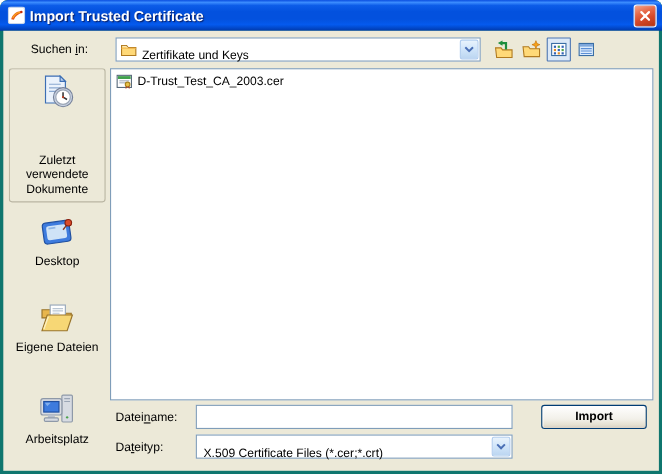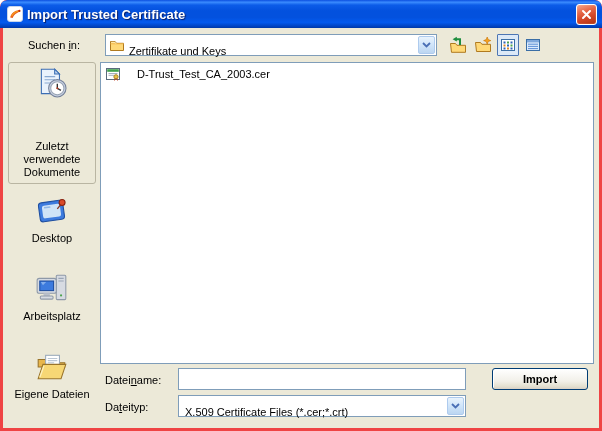--- a/index.html
+++ b/index.html
@@ -1,21 +1,21 @@
 <!DOCTYPE html>
 <html><head>
 <meta charset="utf-8">
 <style>
   html,body{margin:0;padding:0;background:#fff;}
   *{box-sizing:border-box;}
   .window{
     position:relative;width:602px;height:431px;
     font-family:"Liberation Sans","DejaVu Sans",sans-serif;
     font-size:11px;color:#000;
-    background:#ef4444;border-radius:7px 7px 0 0;overflow:hidden;
+    background:#0f766e;border-radius:7px 7px 0 0;overflow:hidden;
   }
   .titlebar{
     position:absolute;left:0;top:0;right:0;height:28px;
     background:linear-gradient(180deg,#0B4FE0 0%,#3A8BFE 8%,#0C5CE8 18%,#0351DE 38%,#0351DE 62%,#045AEE 80%,#0143C0 94%,#0039A8 100%);
     border-radius:7px 7px 0 0;
     display:flex;align-items:center;padding:0 5px;
   }
   .title-icon{width:16px;height:16px;margin:0 4px 0 2px;flex:0 0 auto;}
   .title-text{color:#fff;font-weight:bold;font-size:13px;text-shadow:1px 1px 1px #0A1E63;flex:1;white-space:nowrap;}
   .close-btn{
@@ -48,21 +48,21 @@
   .place{
     width:88px;display:flex;flex-direction:column;align-items:center;
     padding:3px 0 4px 0;border:1px solid transparent;border-radius:3px;cursor:pointer;
   }
   .place.focused{border:1px solid #B9B5A2;}
   .place .plabel{text-align:center;line-height:13px;margin-top:4px;width:84px;}
   .filepanel{
     position:absolute;left:97px;top:34px;width:494px;height:302px;
     background:#fff;border:1px solid #7F9DB9;overflow:hidden;
   }
-  .file-item{display:flex;align-items:center;gap:16px;padding:3px 2px 0 4px;cursor:pointer;width:max-content;text-align:center;}
+  .file-item{display:flex;align-items:center;gap:4px;padding:3px 2px 0 4px;cursor:pointer;width:max-content;text-align:center;}
   .field-input{
     position:absolute;left:175px;width:288px;height:22px;background:#fff;
     border:1px solid #7F9DB9;font:11px "Liberation Sans",sans-serif;padding:0 4px;
   }
   .filetype-combo{
     position:absolute;left:175px;top:367px;width:288px;height:22px;
     background:#fff;border:1px solid #7F9DB9;
     display:flex;align-items:center;padding:0 20px 0 6px;
   }
   .xp-btn{
@@ -171,45 +171,45 @@
             <rect x="4" y="7" width="23" height="18" rx="3" fill="#3D7BDE" stroke="#1F4FA0"></rect>
             <rect x="7" y="10" width="17" height="12" rx="2" fill="#CFE3F7"></rect>
             <path d="M9 12 l6 0" stroke="#8FB6E6" stroke-width="1.4"></path>
           </g>
           <line x1="25" y1="9" x2="21" y2="14" stroke="#8A3A22" stroke-width="1.2"></line>
           <circle cx="25.5" cy="8" r="2.8" fill="#D94A2A" stroke="#8A2310"></circle>
         </svg>
         <span class="plabel">Desktop</span>
       </div>
 
+      <div class="place" style="margin-bottom:24px;">
+        <svg width="34" height="34" viewBox="0 0 32 32">
+          <path d="M3 9 h9 l2 3 h14 v4 H3 Z" fill="#E8B64C" stroke="#99742B"></path>
+          <rect x="10" y="5" width="13" height="11" fill="#FFFFFF" stroke="#9AAABB"></rect>
+          <path d="M12 8 h9 M12 10 h9 M12 12 h6" stroke="#B9C6D4" stroke-width="1"></path>
+          <path d="M3 27 L7.5 13.5 H29 L24.5 27 Z" fill="#F7D775" stroke="#99742B"></path>
+          <path d="M4.6 25.4 L8.4 15" stroke="#FDF0BE" stroke-width="1.2" fill="none"></path>
+        </svg>
+        <span class="plabel">Eigene Dateien</span>
+      </div>
+
       <div class="place" style="margin-bottom:18px;">
         <svg width="34" height="34" viewBox="0 0 32 32">
           <rect x="20" y="3" width="9" height="23" rx="1" fill="#D7DBE2" stroke="#8E99A8"></rect>
           <path d="M22 6 h5 M22 8.5 h5" stroke="#9AA5B5" stroke-width="1"></path>
           <circle cx="24.5" cy="22" r="1" fill="#4CA34C"></circle>
           <rect x="2" y="6" width="18" height="14" rx="2" fill="#D7DBE2" stroke="#8E99A8"></rect>
           <rect x="4.5" y="8.5" width="13" height="9" fill="#3D7BDE" stroke="#1F4FA0"></rect>
           <path d="M5.5 9.5 l5 0 -3 3 Z" fill="#9FC4F2" opacity="0.7"></path>
           <rect x="8" y="20" width="6" height="2.5" fill="#B9C0CC"></rect>
           <rect x="5" y="22.5" width="12" height="3" rx="1" fill="#D7DBE2" stroke="#8E99A8"></rect>
         </svg>
         <span class="plabel">Arbeitsplatz</span>
       </div>
 
-      <div class="place" style="margin-bottom:24px;">
-        <svg width="34" height="34" viewBox="0 0 32 32">
-          <path d="M3 9 h9 l2 3 h14 v4 H3 Z" fill="#E8B64C" stroke="#99742B"></path>
-          <rect x="10" y="5" width="13" height="11" fill="#FFFFFF" stroke="#9AAABB"></rect>
-          <path d="M12 8 h9 M12 10 h9 M12 12 h6" stroke="#B9C6D4" stroke-width="1"></path>
-          <path d="M3 27 L7.5 13.5 H29 L24.5 27 Z" fill="#F7D775" stroke="#99742B"></path>
-          <path d="M4.6 25.4 L8.4 15" stroke="#FDF0BE" stroke-width="1.2" fill="none"></path>
-        </svg>
-        <span class="plabel">Eigene Dateien</span>
-      </div>
-
       <div class="place">
         <svg width="34" height="34" viewBox="0 0 32 32">
           <circle cx="11" cy="11" r="9" fill="#4FA14F" stroke="#1E6E2E"></circle>
           <ellipse cx="11" cy="11" rx="4.2" ry="9" fill="none" stroke="#BFE3C2" stroke-width="1"></ellipse>
           <path d="M2.5 8.5 h17 M2.5 13.5 h17" stroke="#BFE3C2" stroke-width="1" fill="none"></path>
           <path d="M5 6 c2-2.4 4-3 6.5-3" stroke="#8FD09A" stroke-width="1.4" fill="none"></path>
           <rect x="14" y="13" width="15" height="11" rx="1.5" fill="#D7DBE2" stroke="#8E99A8"></rect>
           <rect x="16" y="15" width="11" height="7" fill="#3D7BDE" stroke="#1F4FA0"></rect>
           <rect x="19" y="24" width="5" height="2" fill="#B9C0CC"></rect>
           <rect x="16.5" y="26" width="10" height="2.5" rx="1" fill="#D7DBE2" stroke="#8E99A8"></rect>

